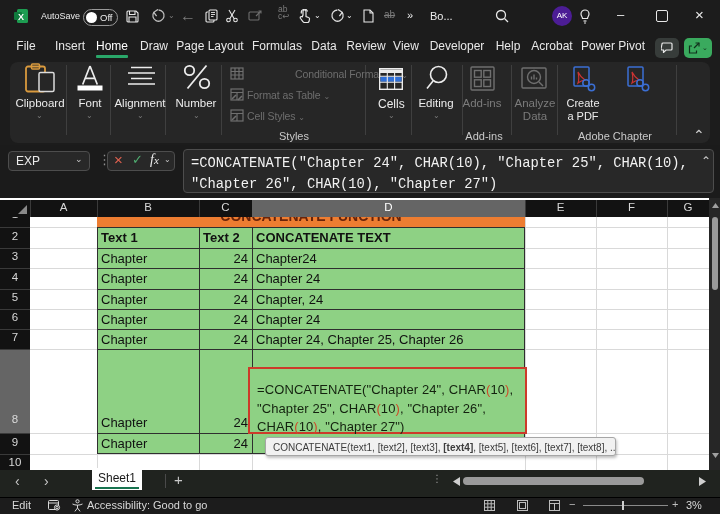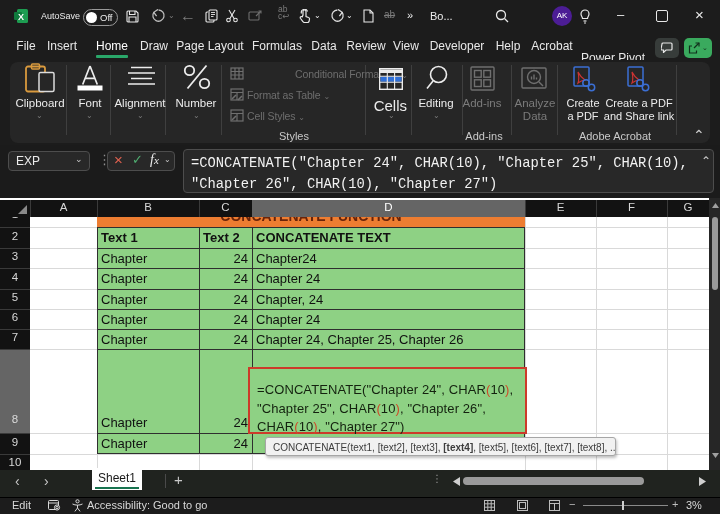--- a/index.html
+++ b/index.html
@@ -100,33 +100,33 @@
       <path d="M5 15 h2"></path>
  </svg>
  <div class="abs wt" style="left:617px;top:7px;font-size:13px;">–</div>
  <div class="abs" style="left:656px;top:10px;width:10px;height:10px;border:1.2px solid #e8e8e8;border-radius:2px;"></div>
  <div class="abs wt" style="left:695px;top:6px;font-size:15px;font-weight:300;">×</div>
 </div>
 
 <div class="abs" style="left:0;top:32px;width:720px;height:28px;background:#1c1c1c;"></div>
 <div id="menubar" style="position:absolute;left:0;top:32px;width:720px;height:28px;color:#e8e8e8;font-size:12px;">
  <div class="abs" style="left:26px;top:7px;transform:translateX(-50%);white-space:nowrap;">File</div>
-<div class="abs" style="left:62px;top:7px;transform:translateX(-50%);white-space:nowrap;">Insert</div>
+<div class="abs" style="left:70px;top:7px;transform:translateX(-50%);white-space:nowrap;">Insert</div>
 <div class="abs" style="left:112px;top:7px;transform:translateX(-50%);white-space:nowrap;color:#fff;">Home</div>
  <div class="abs" style="left:96px;top:23px;width:32px;height:2.5px;background:#2aa76a;border-radius:1px;"></div>
 <div class="abs" style="left:154px;top:7px;transform:translateX(-50%);white-space:nowrap;">Draw</div>
 <div class="abs" style="left:210px;top:7px;transform:translateX(-50%);white-space:nowrap;">Page Layout</div>
 <div class="abs" style="left:277px;top:7px;transform:translateX(-50%);white-space:nowrap;">Formulas</div>
 <div class="abs" style="left:324px;top:7px;transform:translateX(-50%);white-space:nowrap;">Data</div>
 <div class="abs" style="left:366px;top:7px;transform:translateX(-50%);white-space:nowrap;">Review</div>
 <div class="abs" style="left:406px;top:7px;transform:translateX(-50%);white-space:nowrap;">View</div>
 <div class="abs" style="left:457px;top:7px;transform:translateX(-50%);white-space:nowrap;">Developer</div>
 <div class="abs" style="left:508px;top:7px;transform:translateX(-50%);white-space:nowrap;">Help</div>
 <div class="abs" style="left:552px;top:7px;transform:translateX(-50%);white-space:nowrap;">Acrobat</div>
-<div class="abs" style="left:613px;top:19px;transform:translateX(-50%);white-space:nowrap;">Power Pivot</div>
+<div class="abs" style="left:613px;top:7px;transform:translateX(-50%);white-space:nowrap;">Power Pivot</div>
 
  <div class="abs" style="left:655px;top:6px;width:24px;height:20px;background:#373c3a;border-radius:5px;">
   <svg style="margin:4px auto 0 6px;" width="12" height="11" viewBox="0 0 12 11" fill="none" stroke="#e8e8e8" stroke-width="1.2">
    <path d="M1 2 a1 1 0 0 1 1 -1 h8 a1 1 0 0 1 1 1 v5 a1 1 0 0 1 -1 1 h-5 l-2.5 2.5 v-2.5 h-1.5 a1 1 0 0 1 -1 -1 z"></path>
   </svg>
  </div>
 
  <div class="abs" style="left:684px;top:6px;width:28px;height:20px;background:#3aaa5e;border-radius:5px;">
   <svg style="margin:4px 0 0 4px;" width="12" height="12" viewBox="0 0 12 12" fill="none" stroke="#11301c" stroke-width="1.2">
    <path d="M4 4 h-2.5 v7 h7 v-2.5"></path>
@@ -199,21 +199,21 @@
  </svg>
  <div class="abs" style="left:247px;top:50px;font-size:10.5px;color:#6e6e6e;letter-spacing:-0.1px;">Cell Styles <span style="font-size:8px;">⌄</span></div>
  <div class="abs" style="left:264px;top:70px;width:60px;text-align:center;font-size:11px;color:#c9c9c9;">Styles</div>
 
  <svg class="abs" style="left:379px;top:8px;" width="24" height="22" viewBox="0 0 24 22" fill="none">
   <rect x="0.7" y="0.7" width="22.6" height="20.6" fill="#262626" stroke="#ececec" stroke-width="1.4"></rect>
   <path d="M1 1.5 h22 v3.5 h-22 z" fill="#ececec"></path>
   <rect x="1.5" y="8.7" width="21" height="5" fill="#2f6fd6"></rect>
   <path d="M1 8.2 h22 M1 14.2 h22 M8.3 5 v17 M15.6 5 v17" stroke="#ececec" stroke-width="1.1"></path>
  </svg>
- <div class="abs" style="left:351px;top:37px;width:56px;text-align:right;font-size:15px;">Cells</div>
+ <div class="abs" style="left:378px;top:37px;width:56px;text-align:left;font-size:12px;">Cells</div>
  <div class="abs dim" style="left:388px;top:51px;font-size:8px;">⌄</div>
 
  <svg class="abs" style="left:425px;top:5px;" width="24" height="26" viewBox="0 0 24 26" fill="none" stroke="#ececec" stroke-width="1.6">
   <circle cx="13.5" cy="9.5" r="8"></circle>
       <path d="M8 16 L2 23.5"></path>
  </svg>
  <div class="abs" style="left:408px;top:37px;width:56px;text-align:center;font-size:11.5px;">Editing</div>
  <div class="abs dim" style="left:433px;top:51px;font-size:8px;">⌄</div>
 
  <svg class="abs" style="left:470px;top:6px;" width="25" height="25" viewBox="0 0 25 25" fill="none" stroke="#6f6f6f" stroke-width="1.4">
@@ -240,23 +240,22 @@
   <circle cx="21.5" cy="21.5" r="3.2" stroke="#3b6fd4" stroke-width="1.5"></circle>
  </svg>
  <div class="abs" style="left:555px;top:37px;width:56px;text-align:center;font-size:11px;line-height:13px;">Create<br>a PDF</div>
 
  <svg class="abs" style="left:624px;top:6px;" width="26" height="26" viewBox="0 0 26 26" fill="none">
   <rect x="4" y="1" width="15" height="19" rx="1" stroke="#3b6fd4" stroke-width="1.5"></rect>
   <path d="M8 6 c2 4 4 6 7 8 c-3 .5 -5 1.5 -7 3 c1 -3 1 -7 0 -11 z" stroke="#c33" stroke-width="1.2"></path>
   <circle cx="16" cy="17" r="3.2" stroke="#3b6fd4" stroke-width="1.5"></circle>
   <circle cx="21.5" cy="21.5" r="3.2" stroke="#3b6fd4" stroke-width="1.5"></circle>
  </svg>
- <div class="abs" style="left:594px;top:37px;width:90px;text-align:center;font-size:11px;line-height:13px;">Create a PDF<br>and Share link</div>
  <div class="abs" style="left:454px;top:70px;width:60px;text-align:center;font-size:11px;color:#c9c9c9;">Add-ins</div>
- <div class="abs" style="left:565px;top:70px;width:100px;text-align:center;font-size:11px;color:#c9c9c9;">Adobe Acrobat</div>
+ <div class="abs" style="left:565px;top:70px;width:100px;text-align:center;font-size:11px;color:#c9c9c9;">Adobe Chapter</div>
  <div class="abs" style="left:693px;top:67px;font-size:14px;color:#cfcfcf;">⌃</div>
 </div>
 
 <div class="abs" style="left:0;top:145px;width:720px;height:55px;background:#1b1b1b;"></div>
 <div id="fbar" style="position:absolute;left:0;top:145px;width:720px;height:55px;">
 
  <div class="abs" style="left:8px;top:6px;width:80px;height:18px;background:#282828;border:1px solid #4d4d4d;border-radius:4px;">
   <div class="abs wt" style="left:7px;top:2px;font-size:12px;">EXP</div>
   <div class="abs" style="left:66px;top:2px;font-size:9px;color:#c9c9c9;">⌄</div>
  </div>

